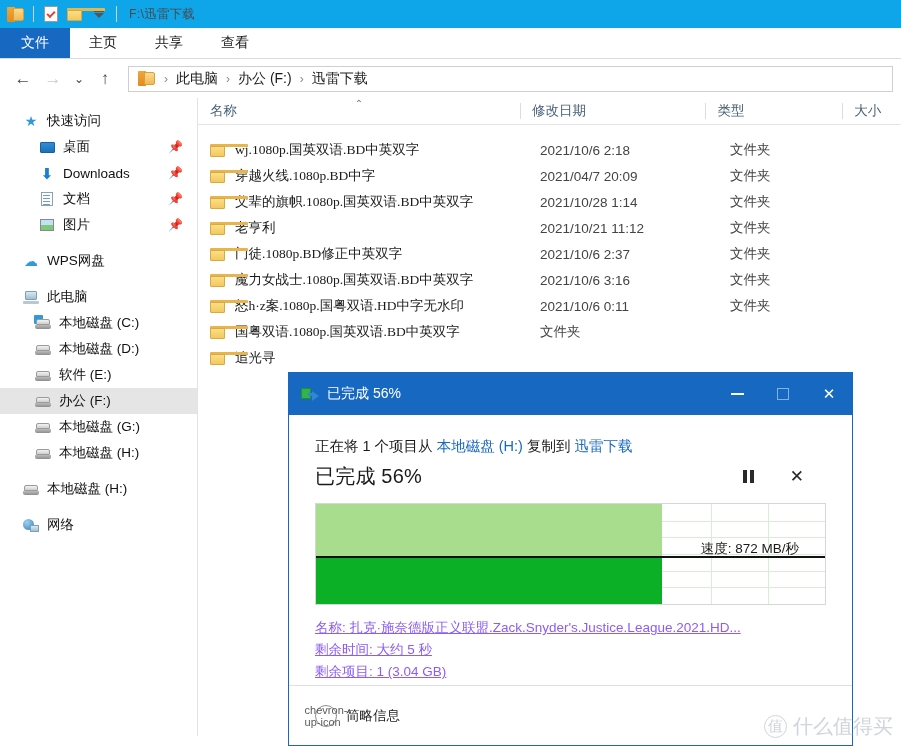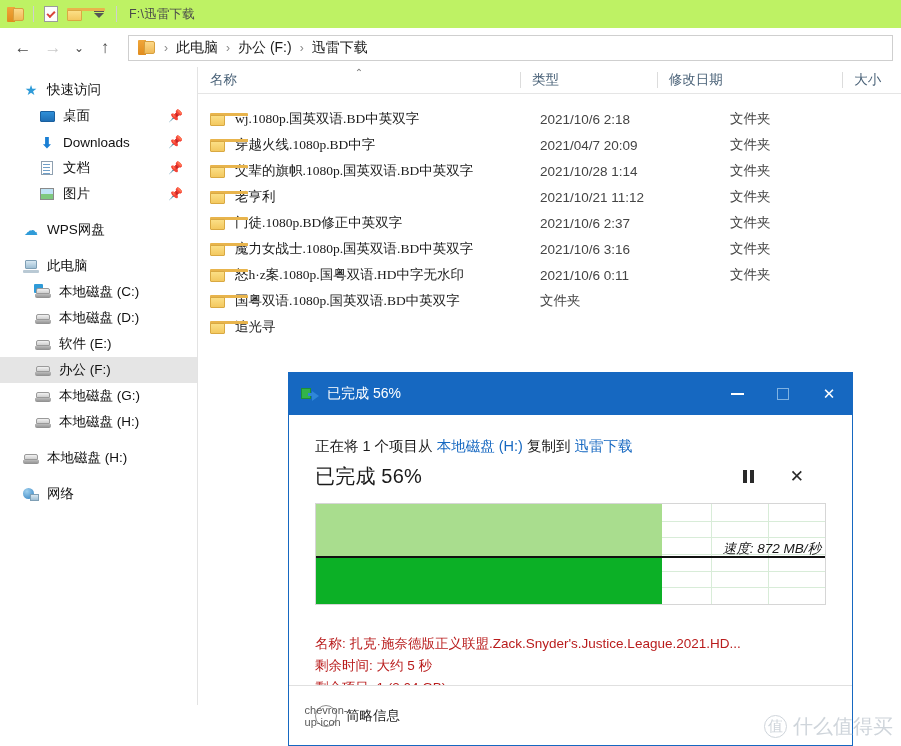--- a/index.html
+++ b/index.html
@@ -16,21 +16,21 @@
     width: 901px; height: 746px;
     background: #fff;
   }
 
   
   .titlebar {
     height: 28px;
     display: flex;
     align-items: center;
     padding-left: 4px;
-    background: #bef264;
+    background: #0ea5e9;
     font-size: 12px;
     color: #444;
   }
   .qat-icon { width: 20px; height: 20px; display: inline-flex; align-items: center; justify-content: center; margin: 0 2px; }
   .qat-sep { width: 1px; height: 16px; background: #d0d0d0; margin: 0 5px; }
   .title-path { margin-left: 7px; color: #4a4a4a; font-size: 12.5px; letter-spacing: .2px; }
 
   
   .folder-glyph { position: relative; width: 16px; height: 13px; }
   .folder-glyph .tab { position: absolute; left: 0; top: 0; width: 7px; height: 3px; background: #e8b44c; border-radius: 1px 1px 0 0; }
@@ -181,23 +181,23 @@
     position: relative; height: 102px;
     border: 1px solid #d6d6d6; background: #fff;
     overflow: hidden;
   }
   .g-grid { position:absolute; inset:0; }
   .g-vline { position:absolute; top:0; bottom:0; width:1px; background:#d8ecd8; }
   .g-hline { position:absolute; left:0; right:0; height:1px; background:#d8ecd8; }
   .g-fill-light { position:absolute; left:0; top:0; bottom:0; background:#a9dd8e; }
   .g-fill-dark { position:absolute; left:0; bottom:0; background:#0cb026; }
   .g-curve { position:absolute; left:0; right:0; height:2px; background:#111; }
-  .g-speed { position:absolute; right:4px; font-size: 13.5px; color:#1a1a1a;font-style:italic; }
-
-  .det { margin-top: 28px; font-size: 13.5px; color: #b91c1c; line-height: 22px; }
+  .g-speed { position:absolute; right:26px; font-size: 13.5px; color:#1a1a1a; }
+
+  .det { margin-top: 12px; font-size: 13.5px; color: #8b5cf6; line-height: 22px; text-decoration: underline; }
 
   .dlg-foot {
     position: absolute; left: 0; right: 0; bottom: 0; height: 60px;
     border-top: 1px solid #e0e0e0;
     display: flex; align-items: center;
     padding-left: 26px;
     background: #fff;
   }
   .chev-circle {
     width: 22px; height: 22px; border: 1px solid #8f8f8f; border-radius: 50%;
@@ -240,20 +240,26 @@
     <span class="qat-icon">
       <span class="caret-dn-wrap">
           <span class="caret-bar"></span>
           <span class="caret-dn"></span>
         </span>
     </span>
     <span class="qat-sep"></span>
     <span class="title-path">F:\迅雷下载</span>
   </div>
 
+  <div class="ribbon">
+    <div class="tab file">文件</div>
+    <div class="tab">主页</div>
+    <div class="tab">共享</div>
+    <div class="tab">查看</div>
+  </div>
 
   <div class="navbar">
     <div class="nav-btn">←</div>
     <div class="nav-btn disabled">→</div>
     <div class="nav-btn small">⌄</div>
     <div class="nav-btn">↑</div>
     <div class="addressbar">
       <span class="qat-icon">
         <span class="explorer-ico">
             <span class="bk"></span>
@@ -405,25 +411,25 @@
       </div>
     </div>
 
     <div class="filelist">
 
       <div class="col-head">
         <div class="ch" style="width:330px">
           <span class="sort-mark">⌃</span>
           <span>名称</span>
         </div>
+        <div class="ch" style="width:190px">
+          <span>修改日期</span>
+        </div>
         <div class="ch" style="width:140px">
           <span>类型</span>
-        </div>
-        <div class="ch" style="width:190px">
-          <span>修改日期</span>
         </div>
         <div class="ch" style="width:60px">
           <span>大小</span>
         </div>
       </div>
 
       <div style="height:12px"></div>
 
       <div class="frow">
         <div class="c-name" style="width:330px">

